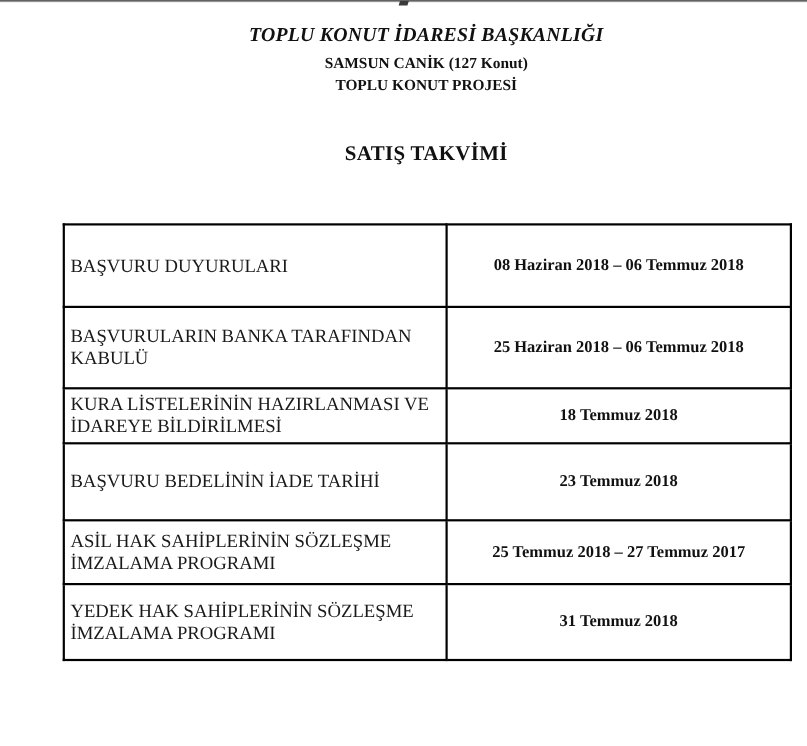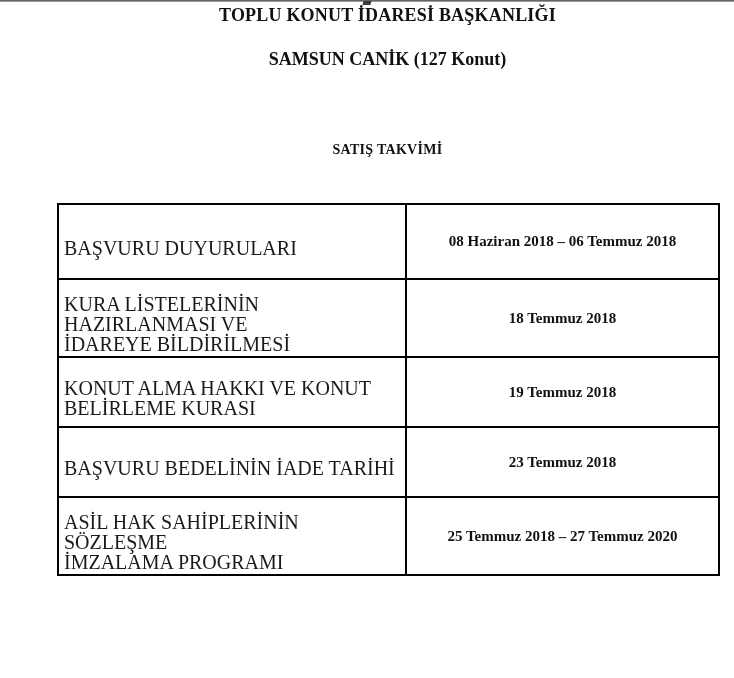--- a/index.html
+++ b/index.html
@@ -35,56 +35,57 @@
     position: absolute;
     left: 57px;
     width: 661px;
     top: 0;
     text-align: center;
     font-weight: bold;
     color: #111111;
   }
   .doc-title {
     position: absolute;
-    top: 5px; left: 0; right: 0;
+    top: 21px; left: 0; right: 0;
     font-size: 18px;
     line-height: 20px;
     letter-spacing: 0.2px;
+    font-style: italic;
   }
   .project-block {
     position: absolute;
     top: 49px; left: 0; right: 0;
-    font-size: 18px;
+    font-size: 14px;
     line-height: 20px;
   }
   .section-title {
     position: absolute;
-    top: 140px; left: 0; right: 0;
-    font-size: 14px;
+    top: 130px; left: 0; right: 0;
+    font-size: 19px;
     line-height: 20px;
     letter-spacing: 0.3px;
   }
   table.schedule {
     position: absolute;
     left: 57px;
     top: 203px;
     width: 661px;
     border-collapse: collapse;
     table-layout: fixed;
   }
   table.schedule td {
     border: 2px solid #000000;
     vertical-align: middle;
     overflow: hidden;
   }
   col.c1 { width: 348px; }
   col.c2 { width: 313px; }
   td.label {
-    padding: 14px 8px 2px 5px;
-    font-size: 20px;
+    padding: 2px 8px 2px 5px;
+    font-size: 17px;
     line-height: 20px;
     white-space: pre-line;
     color: #1a1a1a;
   }
   td.value {
     text-align: center;
     font-weight: bold;
     font-size: 15px;
     line-height: 19px;
     padding: 2px 4px;
@@ -103,49 +104,55 @@
 
 <div class="page">
 
   <div class="scan-edge"></div>
   <div class="top-fragment"></div>
 
   <div class="header">
     <div class="doc-title">TOPLU KONUT İDARESİ BAŞKANLIĞI</div>
     <div class="project-block">
       <div>SAMSUN CANİK (127 Konut)</div>
+      <div>TOPLU KONUT PROJESİ</div>
     </div>
     <div class="section-title">SATIŞ TAKVİMİ</div>
   </div>
 
   <table class="schedule">
     <colgroup>
         <col class="c1">
         <col class="c2">
       </colgroup>
     <tbody>
       <tr class="r1">
         <td class="label">BAŞVURU DUYURULARI</td>
         <td class="value">08 Haziran 2018 – 06 Temmuz 2018</td>
       </tr>
+      <tr class="r2">
+        <td class="label">BAŞVURULARIN BANKA TARAFINDAN
+KABULÜ</td>
+        <td class="value">25 Haziran 2018 – 06 Temmuz 2018</td>
+      </tr>
       <tr class="r3">
         <td class="label">KURA LİSTELERİNİN HAZIRLANMASI VE
 İDAREYE BİLDİRİLMESİ</td>
         <td class="value">18 Temmuz 2018</td>
-      </tr>
-      <tr class="r4">
-        <td class="label">KONUT ALMA HAKKI VE KONUT
-BELİRLEME KURASI</td>
-        <td class="value">19 Temmuz 2018</td>
       </tr>
       <tr class="r5">
         <td class="label">BAŞVURU BEDELİNİN İADE TARİHİ</td>
         <td class="value">23 Temmuz 2018</td>
       </tr>
       <tr class="r6">
         <td class="label">ASİL HAK SAHİPLERİNİN SÖZLEŞME
 İMZALAMA PROGRAMI</td>
-        <td class="value">25 Temmuz 2018 – 27 Temmuz 2020</td>
+        <td class="value">25 Temmuz 2018 – 27 Temmuz 2017</td>
+      </tr>
+      <tr class="r7">
+        <td class="label">YEDEK HAK SAHİPLERİNİN SÖZLEŞME
+İMZALAMA PROGRAMI</td>
+        <td class="value">31 Temmuz 2018</td>
       </tr>
     </tbody>
   </table>
 
 </div>
 
 </body></html>

